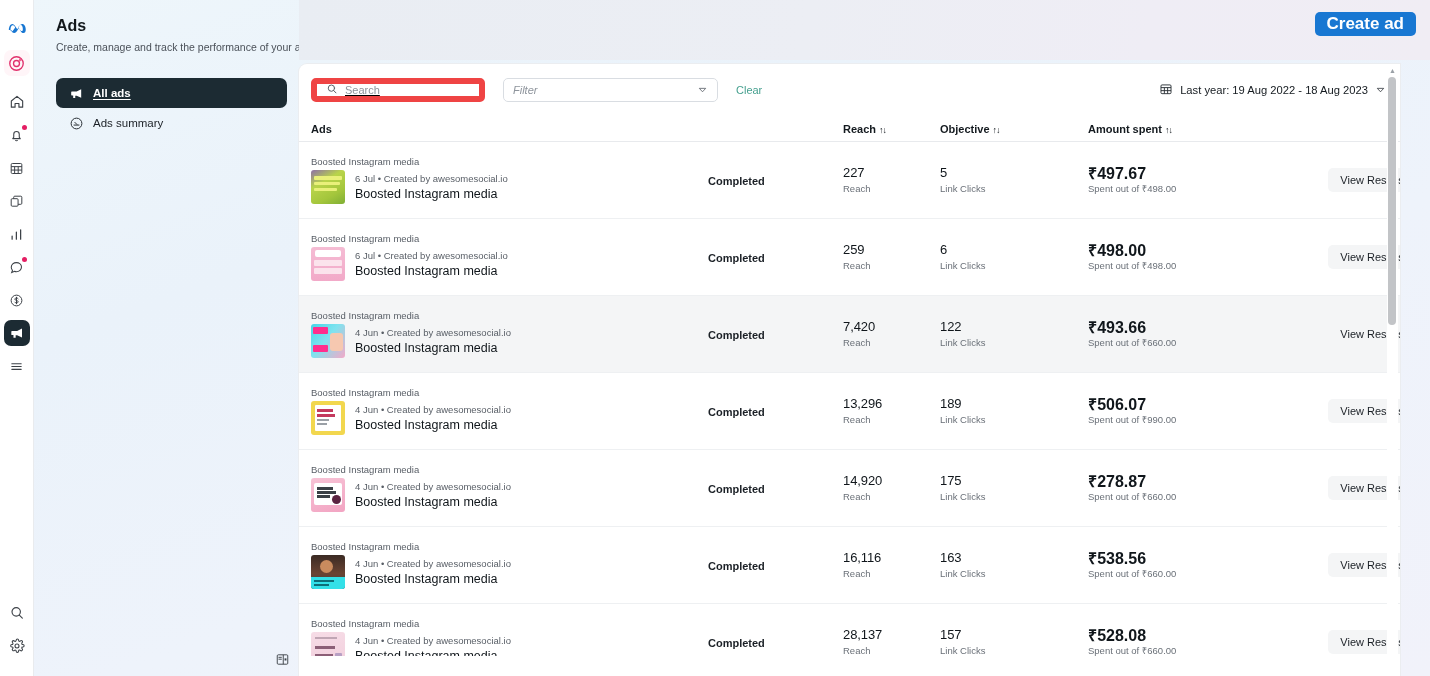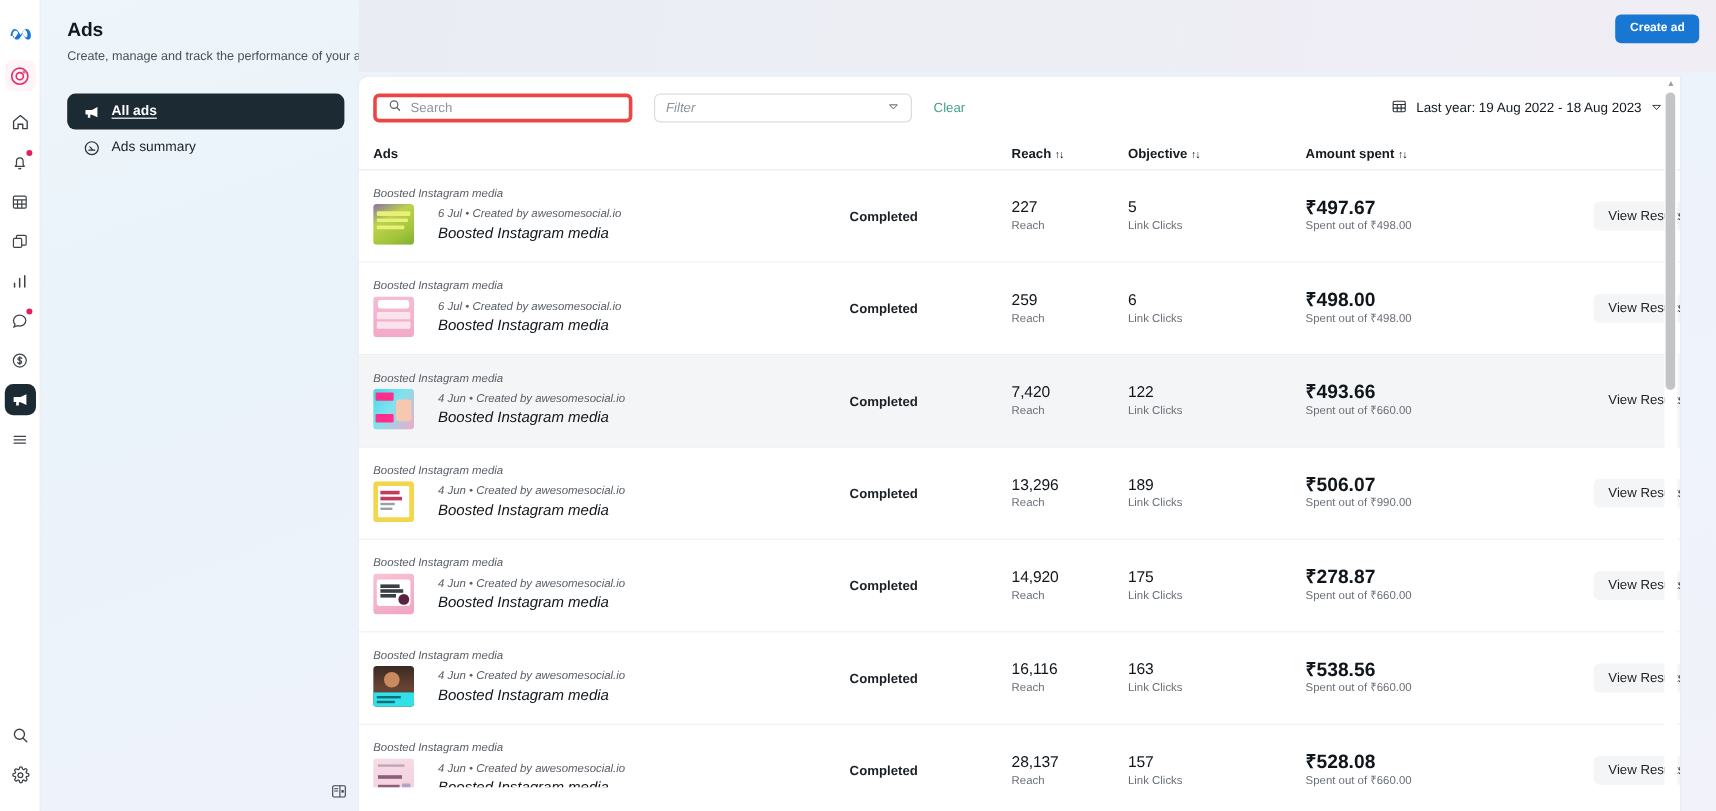--- a/index.html
+++ b/index.html
@@ -88,43 +88,44 @@
   .mainwrap {
     flex:1; position:relative;
   }
   .topbar {
     position:absolute; top:0; left:0; right:0; height:60px;
     background: linear-gradient(100deg,#e9edf3 0%,#eceef4 45%,#efedf5 75%,#f0edf4 100%);
   }
   .create-ad {
     position:absolute; top:12px; right:14px;
     background:#1877d2; color:#fff;
-    font-size:10px; font-weight:700;
+    font-size:17px; font-weight:700;
     padding:0 12px; height:24px; line-height:24px;
     border:none; border-radius:5px; cursor:pointer;
     font-family:"Liberation Sans", sans-serif;
   }
 
   .card {
     position:absolute;
     left:0; top:64px; right:30px; bottom:0;
     background:#ffffff;
     border-top-left-radius:8px;
     box-shadow: 0 0 0 1px #ebedf0;
     overflow:hidden;
   }
   .card-toolbar {
     height:52px; display:flex; align-items:center;
     padding: 0 14px 0 12px; gap:18px;
     position:relative;
   }
   .searchbox {
-    width:216px; height:24px; border:3px solid #ef4444; border-radius:5px;
+    width:174px; height:24px; border:6px solid #ef4444; border-radius:5px;
     display:flex; align-items:center; gap:7px; padding:0 9px;
     background:#fff;
+    text-decoration:underline;
   }
   .searchbox input {
     border:none; outline:none; font-size:11px; color:#1b2026;
     width:100%; background:transparent;
     font-family:"Liberation Sans", sans-serif;
   }
   .searchbox input::placeholder { color:#8e949c; }
   .filterbox {
     width:215px; height:24px; border:1px solid #d9dde2; border-radius:5px;
     display:flex; align-items:center; justify-content:space-between;
@@ -155,23 +156,23 @@
 
   .tbody { position:relative; height:514px; overflow:hidden; }
   .trow {
     display:flex; align-items:center;
     height:77px; padding-left:12px;
     border-bottom:1px solid #eef0f2;
     position:relative;
   }
   .trow.hover { background:#f4f5f6; }
 
-  .adcell { display:flex; flex-direction:column; justify-content:center;font-style:italic; }
+  .adcell { display:flex; flex-direction:column; justify-content:center; }
   .ad-kicker { font-size:9.5px; color:#585e66; margin-bottom:2px; line-height:12px; }
-  .ad-main { display:flex; align-items:center; gap:20px; }
+  .ad-main { display:flex; align-items:center; gap:10px; }
   .thumb {
     width:34px; height:34px; border-radius:3px; flex:0 0 34px;
     overflow:hidden; position:relative;
   }
   .ad-meta { display:flex; flex-direction:column; }
   .ad-sub { font-size:9.5px; color:#585e66; line-height:13px; }
   .ad-name { font-size:12.5px; color:#10161b; line-height:16px; margin-top:1px; }
 
   .status { font-size:11px; font-weight:700; color:#1b2026; }
   .metric-big { font-size:13px; color:#10161b; line-height:16px; letter-spacing:-.1px; }

